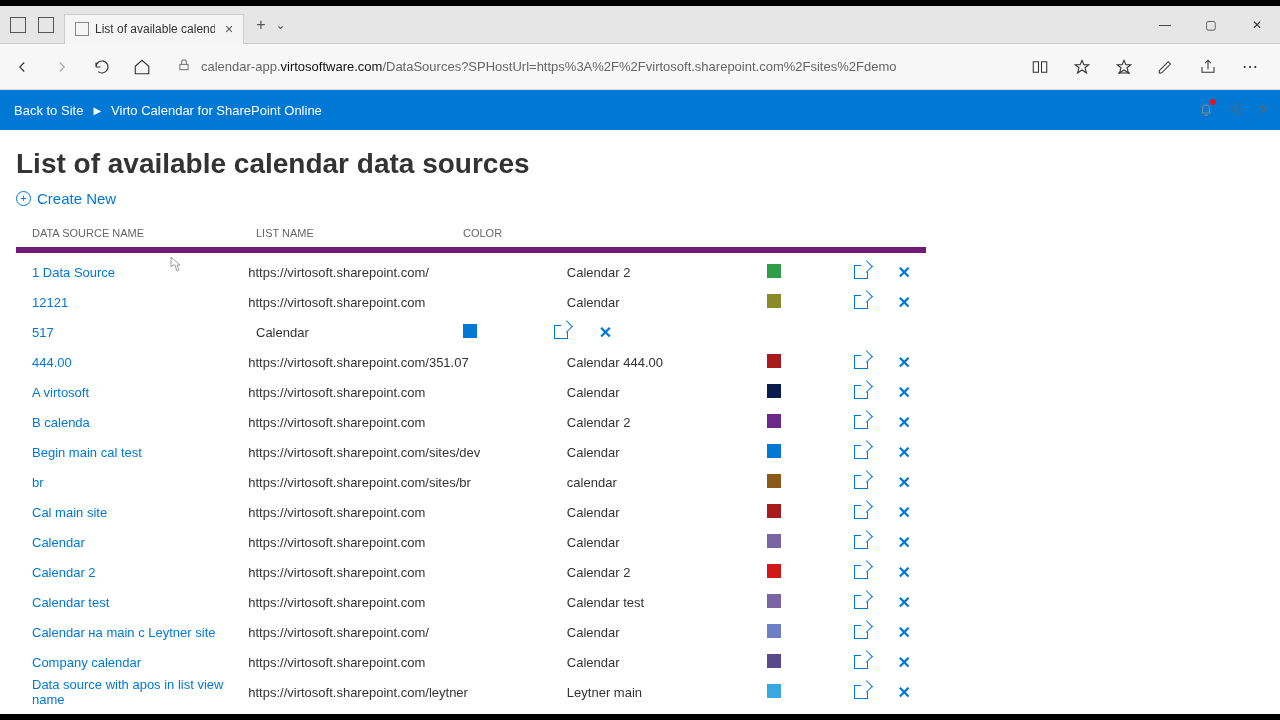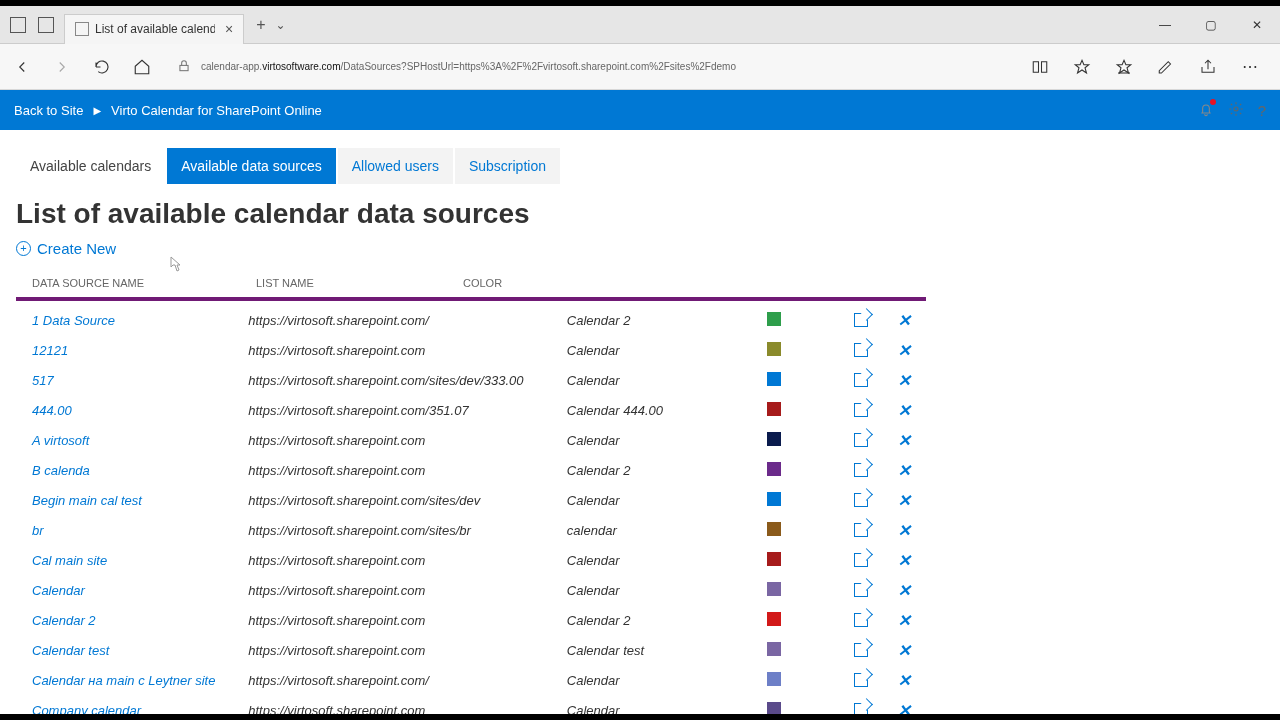--- a/index.html
+++ b/index.html
@@ -12,21 +12,21 @@
 .sys-icon { width: 16px; height: 16px; border: 1px solid #555; }
 .tab { display: flex; align-items: center; background: #f5f5f5; border: 1px solid #ccc; border-bottom: none; height: 30px; margin-top: 8px; padding: 0 10px; font-size: 12px; color: #333; max-width: 190px; }
 .tab-icon { width: 14px; height: 14px; border: 1px solid #888; margin-right: 6px; }
 .tab-title { white-space: nowrap; overflow: hidden; max-width: 120px; }
 .tab-close { margin-left: 10px; font-size: 14px; color: #555; cursor: pointer; }
 .titlebar-right { margin-left: auto; display: flex; }
 .win-btn { width: 46px; height: 30px; display: flex; align-items: center; justify-content: center; font-size: 12px; color: #333; cursor: pointer; }
 
 .navbar { height: 46px; background: #f7f7f7; display: flex; align-items: center; padding: 0 8px; gap: 12px; border-bottom: 1px solid #d8d8d8; }
 .nav-btn { width: 28px; height: 28px; display: flex; align-items: center; justify-content: center; cursor: pointer; color: #333; }
-.urlbox { flex: 1; display: flex; align-items: center; border: 1px solid transparent; height: 32px; padding: 0 8px; font-size: 10px; color: #666; }
+.urlbox { flex: 1; display: flex; align-items: center; border: 1px solid transparent; height: 32px; padding: 0 8px; font-size: 13px; color: #666; }
 .lock { margin-right: 10px; color: #777; }
 .url-text { flex: 1; white-space: nowrap; overflow: hidden; }
 .url-bold { color: #111; }
 .nav-right { display: flex; gap: 14px; padding-right: 8px; }
 
 
 .sp-bar { height: 40px; background: #0078d4; display: flex; align-items: center; padding: 0 14px; font-size: 13px; color: #fff; }
 .sp-bar a { color: #fff; text-decoration: none; }
 .sp-chevron { margin: 0 10px; font-size: 10px; }
 .sp-right { margin-left: auto; display: flex; align-items: center; gap: 14px; }
@@ -39,22 +39,22 @@
 .tab-btn { padding: 10px 14px; font-size: 14px; color: #0078d4; cursor: pointer; background: #f3f3f3; }
 .tab-btn.muted { background: transparent; color: #444; }
 .tab-btn.active { background: #0078d4; color: #fff; }
 .page-title { font-size: 28px; font-weight: 700; color: #333; margin-bottom: 10px; }
 .create-new { display: flex; align-items: center; gap: 6px; color: #0078d4; font-size: 15px; cursor: pointer; margin-bottom: 14px; }
 .plus-circle { width: 15px; height: 15px; border: 1px solid #0078d4; border-radius: 50%; display: flex; align-items: center; justify-content: center; font-size: 11px; line-height: 1; }
 
 
 .table { width: 910px; }
 .thead, .trow { display: flex; align-items: center; padding: 6px 0; }
-.thead { font-size: 11px; color: #666; text-transform: uppercase; border-bottom: 4px solid #701a75; padding-bottom: 8px; margin-bottom: 4px; }
-.trow { font-size: 13px; color: #333; height: 30px; font-style: italic; }
+.thead { font-size: 11px; color: #666; text-transform: uppercase; border-bottom: 6px solid #701a75; padding-bottom: 8px; margin-bottom: 4px; }
+.trow { font-size: 13px; color: #333; height: 30px; }
 .col-name { width: 240px; padding-left: 16px; }
 .col-url { width: 330px; }
 .col-list { width: 207px; }
 .col-color { width: 75px; }
 .col-act { width: 45px; display: flex; justify-content: center; }
 .link { color: #0078d4; cursor: pointer; }
 .swatch { width: 14px; height: 14px; display: inline-block; }
 .edit-icon { width: 14px; height: 14px; border: 1.5px solid #0078d4; position: relative; cursor: pointer; }
 .edit-icon::after { content: ""; position: absolute; width: 8px; height: 8px; border-top: 1.5px solid #0078d4; border-right: 1.5px solid #0078d4; transform: rotate(45deg); top: -4px; right: -4px; background: #fff; }
 .del-icon { color: #0078d4; font-weight: bold; font-size: 16px; cursor: pointer; }
@@ -168,26 +168,20 @@
         <svg width="16" height="16" viewBox="0 0 24 24" fill="none" stroke="#666" stroke-width="1.6">
             <circle cx="12" cy="12" r="3"></circle>
             <path d="M12 2v3M12 19v3M4.2 4.2l2.1 2.1M17.7 17.7l2.1 2.1M2 12h3M19 12h3M4.2 19.8l2.1-2.1M17.7 6.3l2.1-2.1"></path>
           </svg>
       </span>
       <span style="color:#666;font-size:15px;">?</span>
     </div>
   </div>
 
   <div class="content">
-    <div class="tabs" id="tabs-container">
-        <div class="tab-btn muted">Available calendars</div>
-        <div class="tab-btn active">Available data sources</div>
-        <div class="tab-btn">Allowed users</div>
-        <div class="tab-btn">Subscription</div>
-      </div>
     <div class="page-title">List of available calendar data sources</div>
     <div class="create-new">
       <span class="plus-circle">+</span>
       <span>Create New</span>
     </div>
 
     <div class="table">
       <div class="thead">
         <div class="col-name">Data Source Name</div>
         <div class="col-list">List Name</div>
@@ -215,21 +209,20 @@
             <div class="col-color"><span class="swatch" style="background:#8a8a2b"></span></div>
             <div class="col-act">
               <span class="edit-icon"></span>
             </div>
             <div class="col-act">
               <span class="del-icon">✕</span>
             </div>
           </div>
           <div class="trow">
             <div class="col-name"><span class="link">517</span></div>
-            <div class="col-url">https://virtosoft.sharepoint.com/sites/dev/333.00</div>
             <div class="col-list">Calendar</div>
             <div class="col-color"><span class="swatch" style="background:#0078d4"></span></div>
             <div class="col-act">
               <span class="edit-icon"></span>
             </div>
             <div class="col-act">
               <span class="del-icon">✕</span>
             </div>
           </div>
           <div class="trow">

